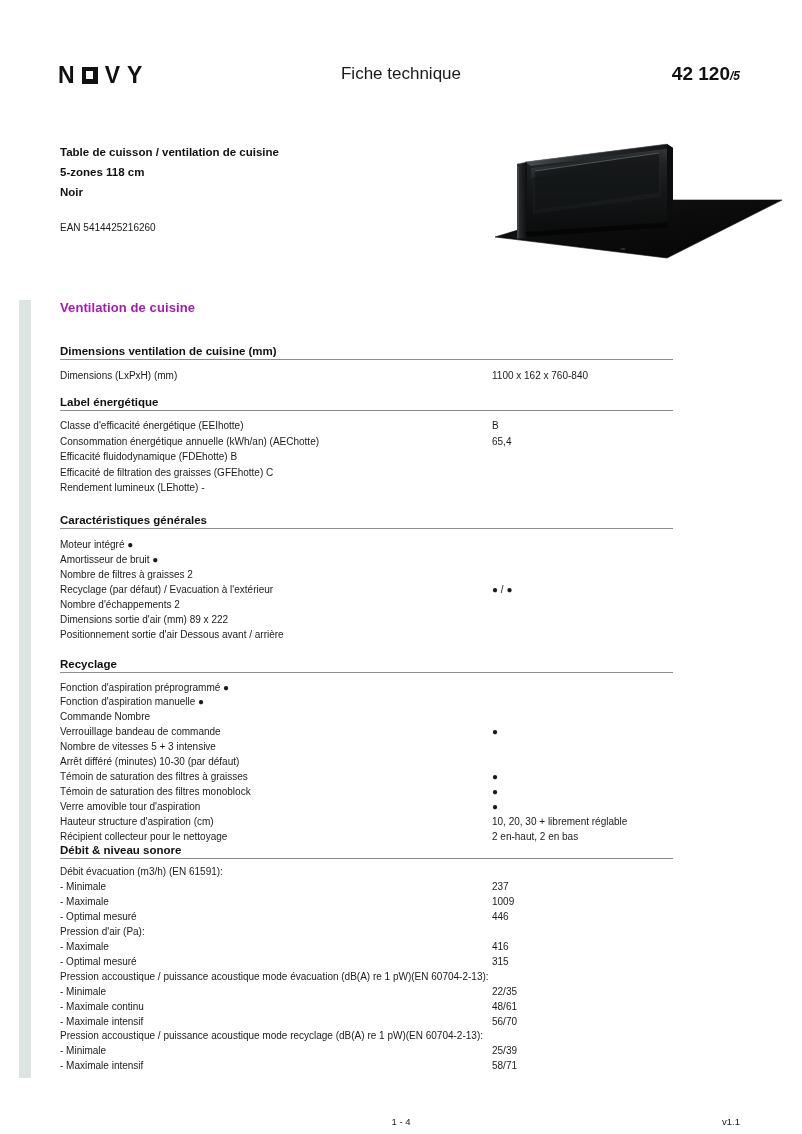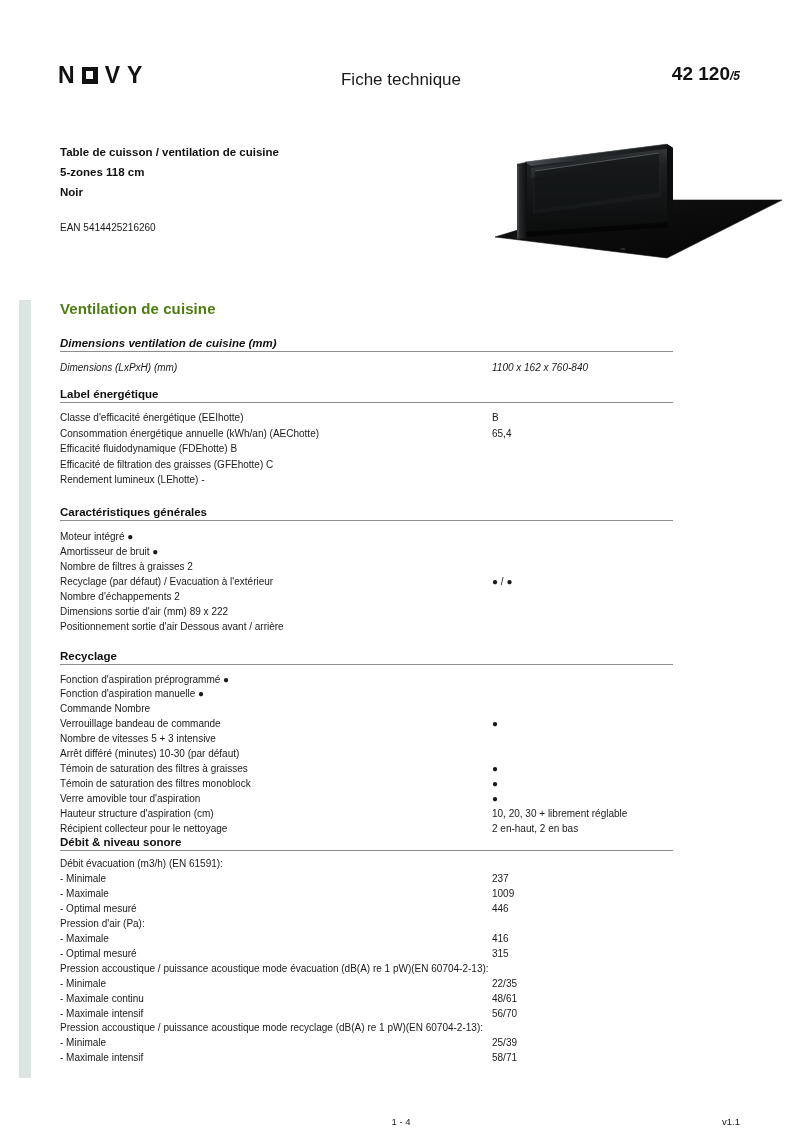--- a/index.html
+++ b/index.html
@@ -72,21 +72,20 @@
   }
 
   .header-title {
     position: absolute;
     left: 0;
     top: 2px;
     width: 802px;
     text-align: center;
     font-size: 17px;
     color: #1a1a1a;
-    margin-top: 6px;
   }
 
   .article-no {
     position: absolute;
     right: 62px;
     top: 1px;
     font-size: 19px;
     font-weight: bold;
     color: #111111;
     white-space: nowrap;
@@ -141,23 +140,23 @@
 
   
   .content {
     position: absolute;
     left: 60px;
     top: 300px;
     width: 613px;
   }
 
   .block-title {
-    font-size: 15px;
+    font-size: 13px;
     font-weight: bold;
-    color: #4d7c0f;
+    color: #a21caf;
     margin-bottom: 3px;
     letter-spacing: 0.1px;
   }
 
   .section { }
 
   .section-head {
     font-size: 11.5px;
     font-weight: bold;
     color: #111111;
@@ -182,21 +181,21 @@
     width: 432px;
     flex: 0 0 432px;
     overflow: hidden;
   }
 
   .row-value {
     flex: 1 1 auto;
   }
 
   
-  .sec-dims      { margin-top: 20px; font-style: italic; }
+  .sec-dims      { margin-top: 30px; }
   .sec-dims .rows{ padding-top: 8px; }
 
   .sec-label     { margin-top: 13px; }
   .sec-label .rows { padding-top: 7px; }
   .sec-label .row { line-height: 15.5px; }
 
   .sec-carac     { margin-top: 18px; }
   .sec-carac .rows { padding-top: 8px; }
   .sec-carac .row { line-height: 15px; }
 

